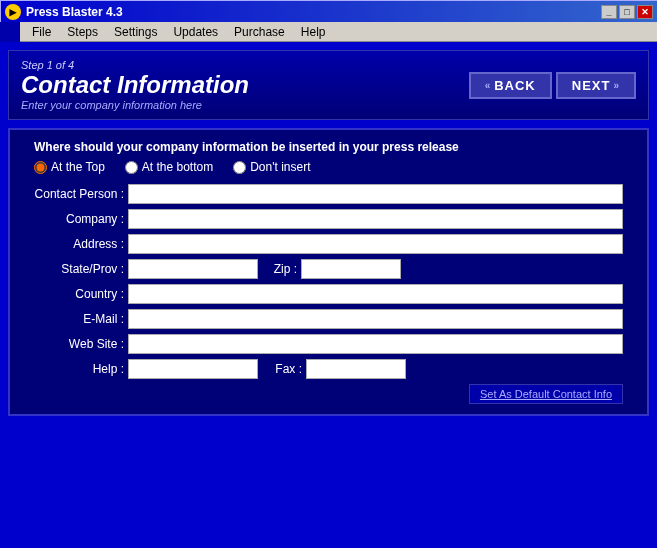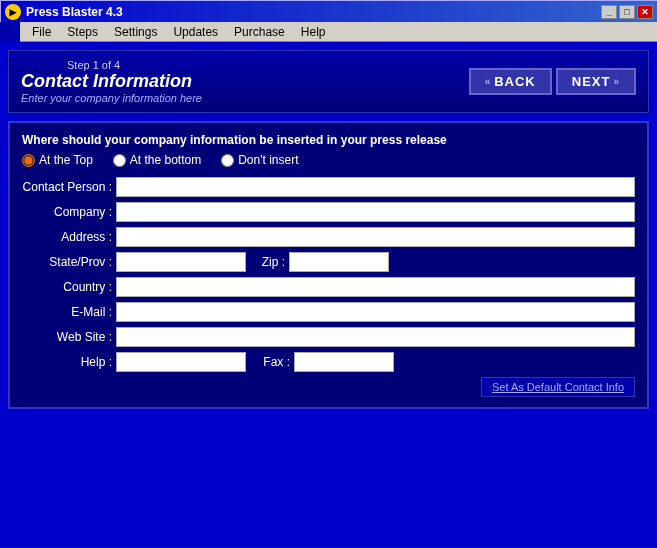--- a/index.html
+++ b/index.html
@@ -92,25 +92,25 @@
       padding: 8px 12px;
       display: flex;
       align-items: center;
       justify-content: space-between;
       margin-bottom: 8px;
       border: 1px solid #3333aa;
     }
     .header-left .step-text {
       color: #ccccff;
       font-size: 11px;
-      margin-left: 46px;
+      font-style: italic;
     }
     .header-left .title-text {
       color: white;
-      font-size: 18px;
+      font-size: 24px;
       font-weight: bold;
       font-style: italic;
     }
     .header-left .sub-text {
       color: #aaaaff;
       font-size: 11px;
       font-style: italic;
     }
     .header-right {
       display: flex;
@@ -132,21 +132,21 @@
     }
     .nav-btn .arrow {
       font-size: 10px;
       color: #aaaaff;
     }
 
     
     .content-area {
       background: #000077;
       border: 2px solid #3333cc;
-      padding: 10px 12px;
+      padding: 10px 24px;
     }
 
     .insert-question {
       color: white;
       font-size: 12px;
       font-weight: bold;
       margin-bottom: 6px;
     }
 
     .radio-group {

